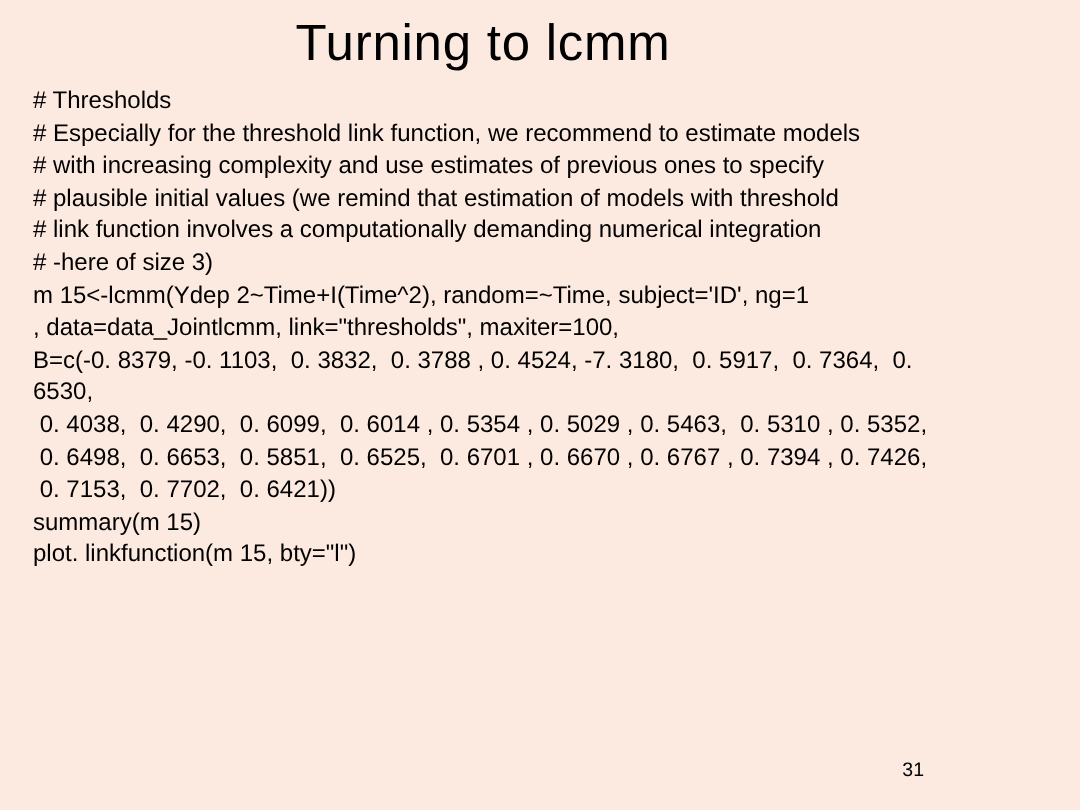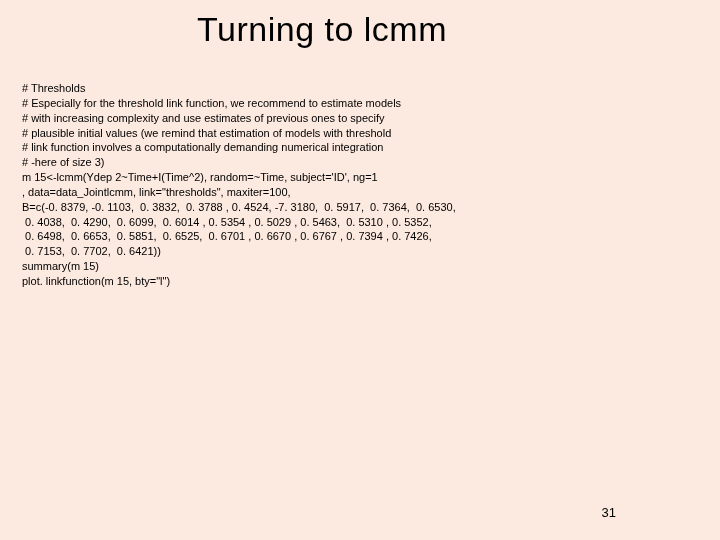--- a/index.html
+++ b/index.html
@@ -22,25 +22,24 @@
   .title {
     text-align: center;
     font-size: 34px;
     font-weight: 400;
     padding-top: 10px;
     padding-bottom: 8px;
     letter-spacing: 0.5px;
   }
   .body {
     padding: 0 22px;
-    font-size: 11px;
+    font-size: 16px;
     line-height: 1.35;
     white-space: pre-wrap;
     font-family: Arial, Helvetica, sans-serif;
-    margin-top: 24px;
   }
   .pagenum {
     position: absolute;
     right: 28px;
     bottom: 20px;
     font-size: 13px;
   }
 </style>
 </head>
 <body>

